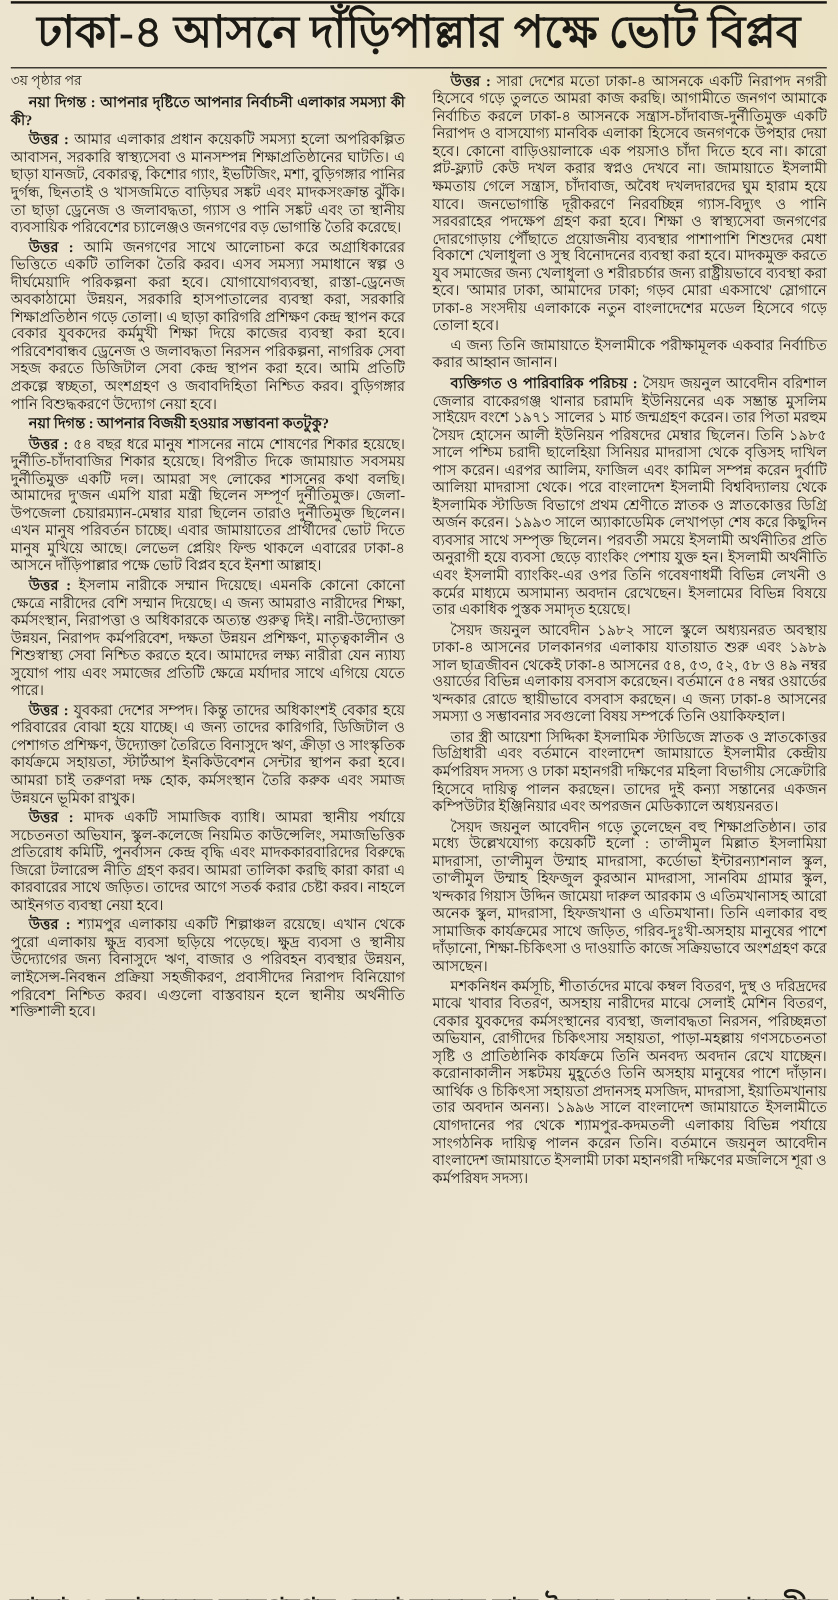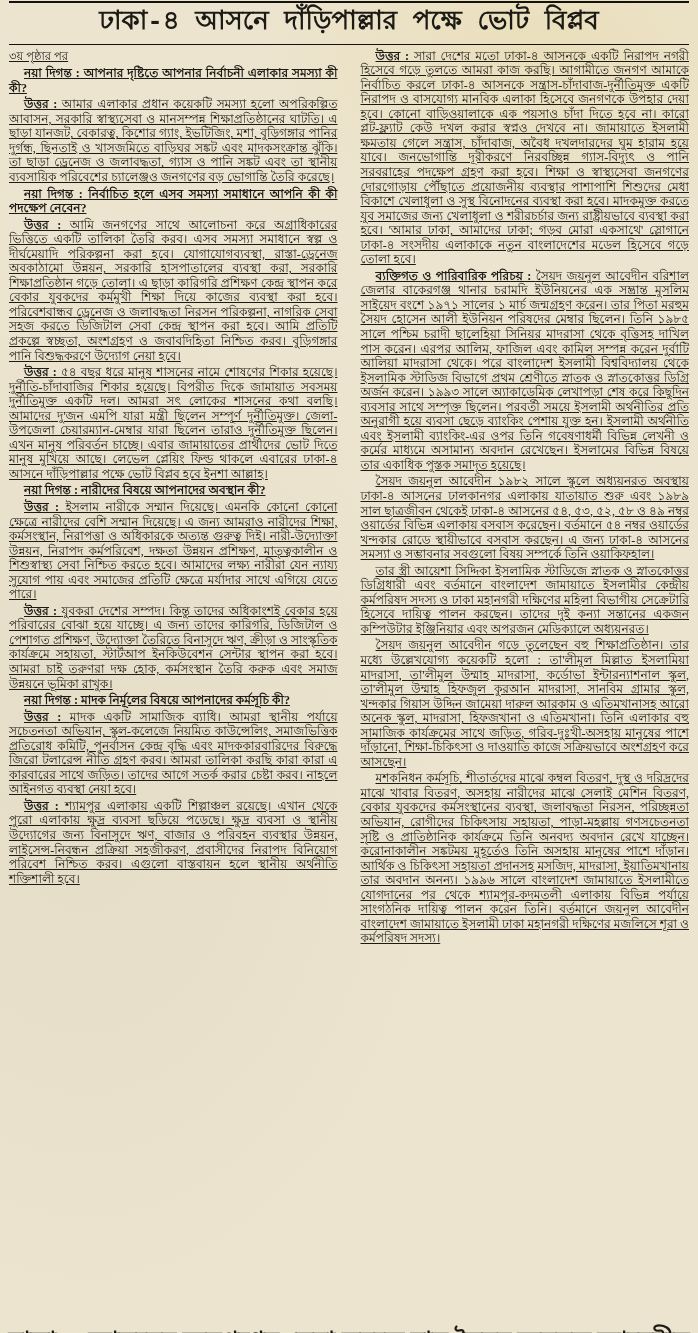--- a/index.html
+++ b/index.html
@@ -20,31 +20,29 @@
   }
   .page{width:698px;height:1333px;padding:0 9px;position:relative;overflow:hidden;}
   .headline-box{
     border-top:2px solid var(--rule);
     border-bottom:1.5px solid var(--rule);
     text-align:center;
     padding:5px 4px 7px;
     margin:1px 0 4px;
   }
   .headline-box h1{
-    font-size:26px;
+    font-size:37px;
     line-height:1.1;
     font-weight:700;
     letter-spacing:0;
-    font-family:Liberation Mono, monospace;
   }
   .columns{
     display:flex;
     gap:23px;
     align-items:flex-start;
-    text-decoration:underline;
   }
   .col{
     flex:1 1 0;
     font-size:12.1px;
     line-height:14.55px;
     text-align:justify;
     text-justify:inter-word;
   }
   .col p{margin:0 0 2px;text-indent:15px;}
   .col p.note{text-indent:0;font-size:11.5px;margin-bottom:3px;}
@@ -73,45 +71,44 @@
 
   <div class="columns">
     <div class="col">
   <p class="note"><span>৩য় পৃষ্ঠার পর</span></p>
 
 
   <p class="question"><span>নয়া দিগন্ত : আপনার দৃষ্টিতে আপনার নির্বাচনী এলাকার সমস্যা কী কী?</span></p>
 
   <p class="answer"><b class="lead">উত্তর : </b><span>আমার এলাকার প্রধান কয়েকটি সমস্যা হলো অপরিকল্পিত আবাসন, সরকারি স্বাস্থ্যসেবা ও মানসম্পন্ন শিক্ষাপ্রতিষ্ঠানের ঘাটতি। এ ছাড়া যানজট, বেকারত্ব, কিশোর গ্যাং, ইভটিজিং, মশা, বুড়িগঙ্গার পানির দুর্গন্ধ, ছিনতাই ও খাসজমিতে বাড়িঘর সঙ্কট এবং মাদকসংক্রান্ত ঝুঁকি। তা ছাড়া ড্রেনেজ ও জলাবদ্ধতা, গ্যাস ও পানি সঙ্কট এবং তা স্থানীয় ব্যবসায়িক পরিবেশের চ্যালেঞ্জও জনগণের বড় ভোগান্তি তৈরি করেছে।</span></p>
 
-  <p class="question"><span>নয়া দিগন্ত : নির্বাচিত হলে এসব সমস্যা সমাধানে আপনি কী কী পদক্ষেপ নেবেন?</span></p>
 
   <p class="answer"><b class="lead">উত্তর : </b><span>আমি জনগণের সাথে আলোচনা করে অগ্রাধিকারের ভিত্তিতে একটি তালিকা তৈরি করব। এসব সমস্যা সমাধানে স্বল্প ও দীর্ঘমেয়াদি পরিকল্পনা করা হবে। যোগাযোগব্যবস্থা, রাস্তা-ড্রেনেজ অবকাঠামো উন্নয়ন, সরকারি হাসপাতালের ব্যবস্থা করা, সরকারি শিক্ষাপ্রতিষ্ঠান গড়ে তোলা। এ ছাড়া কারিগরি প্রশিক্ষণ কেন্দ্র স্থাপন করে বেকার যুবকদের কর্মমুখী শিক্ষা দিয়ে কাজের ব্যবস্থা করা হবে। পরিবেশবান্ধব ড্রেনেজ ও জলাবদ্ধতা নিরসন পরিকল্পনা, নাগরিক সেবা সহজ করতে ডিজিটাল সেবা কেন্দ্র স্থাপন করা হবে। আমি প্রতিটি প্রকল্পে স্বচ্ছতা, অংশগ্রহণ ও জবাবদিহিতা নিশ্চিত করব। বুড়িগঙ্গার পানি বিশুদ্ধকরণে উদ্যোগ নেয়া হবে।</span></p>
 
+  <p class="question"><span>নয়া দিগন্ত : আপনার বিজয়ী হওয়ার সম্ভাবনা কতটুকু?</span></p>
 
   <p class="answer"><b class="lead">উত্তর : </b><span>৫৪ বছর ধরে মানুষ শাসনের নামে শোষণের শিকার হয়েছে। দুর্নীতি-চাঁদাবাজির শিকার হয়েছে। বিপরীত দিকে জামায়াত সবসময় দুর্নীতিমুক্ত একটি দল। আমরা সৎ লোকের শাসনের কথা বলছি। আমাদের দু'জন এমপি যারা মন্ত্রী ছিলেন সম্পূর্ণ দুর্নীতিমুক্ত। জেলা-উপজেলা চেয়ারম্যান-মেম্বার যারা ছিলেন তারাও দুর্নীতিমুক্ত ছিলেন। এখন মানুষ পরিবর্তন চাচ্ছে। এবার জামায়াতের প্রার্থীদের ভোট দিতে মানুষ মুখিয়ে আছে। লেভেল প্লেয়িং ফিল্ড থাকলে এবারের ঢাকা-৪ আসনে দাঁড়িপাল্লার পক্ষে ভোট বিপ্লব হবে ইনশা আল্লাহ।</span></p>
 
-  <p class="question"><span>নয়া দিগন্ত : নারীদের বিষয়ে আপনাদের অবস্থান কী?</span></p>
 
   <p class="answer"><b class="lead">উত্তর : </b><span>ইসলাম নারীকে সম্মান দিয়েছে। এমনকি কোনো কোনো ক্ষেত্রে নারীদের বেশি সম্মান দিয়েছে। এ জন্য আমরাও নারীদের শিক্ষা, কর্মসংস্থান, নিরাপত্তা ও অধিকারকে অত্যন্ত গুরুত্ব দিই। নারী-উদ্যোক্তা উন্নয়ন, নিরাপদ কর্মপরিবেশ, দক্ষতা উন্নয়ন প্রশিক্ষণ, মাতৃত্বকালীন ও শিশুস্বাস্থ্য সেবা নিশ্চিত করতে হবে। আমাদের লক্ষ্য নারীরা যেন ন্যায্য সুযোগ পায় এবং সমাজের প্রতিটি ক্ষেত্রে মর্যাদার সাথে এগিয়ে যেতে পারে।</span></p>
 
 
   <p class="answer"><b class="lead">উত্তর : </b><span>যুবকরা দেশের সম্পদ। কিন্তু তাদের অধিকাংশই বেকার হয়ে পরিবারের বোঝা হয়ে যাচ্ছে। এ জন্য তাদের কারিগরি, ডিজিটাল ও পেশাগত প্রশিক্ষণ, উদ্যোক্তা তৈরিতে বিনাসুদে ঋণ, ক্রীড়া ও সাংস্কৃতিক কার্যক্রমে সহায়তা, স্টার্টআপ ইনকিউবেশন সেন্টার স্থাপন করা হবে। আমরা চাই তরুণরা দক্ষ হোক, কর্মসংস্থান তৈরি করুক এবং সমাজ উন্নয়নে ভূমিকা রাখুক।</span></p>
 
-  <p class="question"><span>নয়া দিগন্ত : মাদক নির্মূলের বিষয়ে আপনাদের কর্মসূচি কী?</span></p>
 
   <p class="answer"><b class="lead">উত্তর : </b><span>মাদক একটি সামাজিক ব্যাধি। আমরা স্থানীয় পর্যায়ে সচেতনতা অভিযান, স্কুল-কলেজে নিয়মিত কাউন্সেলিং, সমাজভিত্তিক প্রতিরোধ কমিটি, পুনর্বাসন কেন্দ্র বৃদ্ধি এবং মাদককারবারিদের বিরুদ্ধে জিরো টলারেন্স নীতি গ্রহণ করব। আমরা তালিকা করছি কারা কারা এ কারবারের সাথে জড়িত। তাদের আগে সতর্ক করার চেষ্টা করব। নাহলে আইনগত ব্যবস্থা নেয়া হবে।</span></p>
 
 
   <p class="answer"><b class="lead">উত্তর : </b><span>শ্যামপুর এলাকায় একটি শিল্পাঞ্চল রয়েছে। এখান থেকে পুরো এলাকায় ক্ষুদ্র ব্যবসা ছড়িয়ে পড়েছে। ক্ষুদ্র ব্যবসা ও স্থানীয় উদ্যোগের জন্য বিনাসুদে ঋণ, বাজার ও পরিবহন ব্যবস্থার উন্নয়ন, লাইসেন্স-নিবন্ধন প্রক্রিয়া সহজীকরণ, প্রবাসীদের নিরাপদ বিনিয়োগ পরিবেশ নিশ্চিত করব। এগুলো বাস্তবায়ন হলে স্থানীয় অর্থনীতি শক্তিশালী হবে।</span></p>
 
 </div>
     <div class="col">
   <p class="answer"><b class="lead">উত্তর : </b><span>সারা দেশের মতো ঢাকা-৪ আসনকে একটি নিরাপদ নগরী হিসেবে গড়ে তুলতে আমরা কাজ করছি। আগামীতে জনগণ আমাকে নির্বাচিত করলে ঢাকা-৪ আসনকে সন্ত্রাস-চাঁদাবাজ-দুর্নীতিমুক্ত একটি নিরাপদ ও বাসযোগ্য মানবিক এলাকা হিসেবে জনগণকে উপহার দেয়া হবে। কোনো বাড়িওয়ালাকে এক পয়সাও চাঁদা দিতে হবে না। কারো প্লট-ফ্ল্যাট কেউ দখল করার স্বপ্নও দেখবে না। জামায়াতে ইসলামী ক্ষমতায় গেলে সন্ত্রাস, চাঁদাবাজ, অবৈধ দখলদারদের ঘুম হারাম হয়ে যাবে। জনভোগান্তি দূরীকরণে নিরবচ্ছিন্ন গ্যাস-বিদ্যুৎ ও পানি সরবরাহের পদক্ষেপ গ্রহণ করা হবে। শিক্ষা ও স্বাস্থ্যসেবা জনগণের দোরগোড়ায় পৌঁছাতে প্রয়োজনীয় ব্যবস্থার পাশাপাশি শিশুদের মেধা বিকাশে খেলাধুলা ও সুস্থ বিনোদনের ব্যবস্থা করা হবে। মাদকমুক্ত করতে যুব সমাজের জন্য খেলাধুলা ও শরীরচর্চার জন্য রাষ্ট্রীয়ভাবে ব্যবস্থা করা হবে। 'আমার ঢাকা, আমাদের ঢাকা; গড়ব মোরা একসাথে' স্লোগানে ঢাকা-৪ সংসদীয় এলাকাকে নতুন বাংলাদেশের মডেল হিসেবে গড়ে তোলা হবে।</span></p>
 
+  <p class="plain"><span>এ জন্য তিনি জামায়াতে ইসলামীকে পরীক্ষামূলক একবার নির্বাচিত করার আহ্বান জানান।</span></p>
 
   <p class="answer"><b class="lead">ব্যক্তিগত ও পারিবারিক পরিচয় : </b><span>সৈয়দ জয়নুল আবেদীন বরিশাল জেলার বাকেরগঞ্জ থানার চরামদি ইউনিয়নের এক সম্ভ্রান্ত মুসলিম সাইয়েদ বংশে ১৯৭১ সালের ১ মার্চ জন্মগ্রহণ করেন। তার পিতা মরহুম সৈয়দ হোসেন আলী ইউনিয়ন পরিষদের মেম্বার ছিলেন। তিনি ১৯৮৫ সালে পশ্চিম চরাদী ছালেহিয়া সিনিয়র মাদরাসা থেকে বৃত্তিসহ দাখিল পাস করেন। এরপর আলিম, ফাজিল এবং কামিল সম্পন্ন করেন দুর্বাটি আলিয়া মাদরাসা থেকে। পরে বাংলাদেশ ইসলামী বিশ্ববিদ্যালয় থেকে ইসলামিক স্টাডিজ বিভাগে প্রথম শ্রেণীতে স্নাতক ও স্নাতকোত্তর ডিগ্রি অর্জন করেন। ১৯৯৩ সালে অ্যাকাডেমিক লেখাপড়া শেষ করে কিছুদিন ব্যবসার সাথে সম্পৃক্ত ছিলেন। পরবর্তী সময়ে ইসলামী অর্থনীতির প্রতি অনুরাগী হয়ে ব্যবসা ছেড়ে ব্যাংকিং পেশায় যুক্ত হন। ইসলামী অর্থনীতি এবং ইসলামী ব্যাংকিং-এর ওপর তিনি গবেষণাধর্মী বিভিন্ন লেখনী ও কর্মের মাধ্যমে অসামান্য অবদান রেখেছেন। ইসলামের বিভিন্ন বিষয়ে তার একাধিক পুস্তক সমাদৃত হয়েছে।</span></p>
 
   <p class="plain"><span>সৈয়দ জয়নুল আবেদীন ১৯৮২ সালে স্কুলে অধ্যয়নরত অবস্থায় ঢাকা-৪ আসনের ঢালকানগর এলাকায় যাতায়াত শুরু এবং ১৯৮৯ সাল ছাত্রজীবন থেকেই ঢাকা-৪ আসনের ৫৪, ৫৩, ৫২, ৫৮ ও ৪৯ নম্বর ওয়ার্ডের বিভিন্ন এলাকায় বসবাস করেছেন। বর্তমানে ৫৪ নম্বর ওয়ার্ডের খন্দকার রোডে স্থায়ীভাবে বসবাস করছেন। এ জন্য ঢাকা-৪ আসনের সমস্যা ও সম্ভাবনার সবগুলো বিষয় সম্পর্কে তিনি ওয়াকিফহাল।</span></p>
 
   <p class="plain"><span>তার স্ত্রী আয়েশা সিদ্দিকা ইসলামিক স্টাডিজে স্নাতক ও স্নাতকোত্তর ডিগ্রিধারী এবং বর্তমানে বাংলাদেশ জামায়াতে ইসলামীর কেন্দ্রীয় কর্মপরিষদ সদস্য ও ঢাকা মহানগরী দক্ষিণের মহিলা বিভাগীয় সেক্রেটারি হিসেবে দায়িত্ব পালন করছেন। তাদের দুই কন্যা সন্তানের একজন কম্পিউটার ইঞ্জিনিয়ার এবং অপরজন মেডিক্যালে অধ্যয়নরত।</span></p>
 
   <p class="plain"><span>সৈয়দ জয়নুল আবেদীন গড়ে তুলেছেন বহু শিক্ষাপ্রতিষ্ঠান। তার মধ্যে উল্লেখযোগ্য কয়েকটি হলো : তা'লীমুল মিল্লাত ইসলামিয়া মাদরাসা, তা'লীমুল উম্মাহ মাদরাসা, কর্ডোভা ইন্টারন্যাশনাল স্কুল, তা'লীমুল উম্মাহ হিফজুল কুরআন মাদরাসা, সানবিম গ্রামার স্কুল, খন্দকার গিয়াস উদ্দিন জামেয়া দারুল আরকাম ও এতিমখানাসহ আরো অনেক স্কুল, মাদরাসা, হিফজখানা ও এতিমখানা। তিনি এলাকার বহু সামাজিক কার্যক্রমের সাথে জড়িত, গরিব-দুঃখী-অসহায় মানুষের পাশে দাঁড়ানো, শিক্ষা-চিকিৎসা ও দাওয়াতি কাজে সক্রিয়ভাবে অংশগ্রহণ করে আসছেন।</span></p>
 
   <p class="plain"><span>মশকনিধন কর্মসূচি, শীতার্তদের মাঝে কম্বল বিতরণ, দুস্থ ও দরিদ্রদের মাঝে খাবার বিতরণ, অসহায় নারীদের মাঝে সেলাই মেশিন বিতরণ, বেকার যুবকদের কর্মসংস্থানের ব্যবস্থা, জলাবদ্ধতা নিরসন, পরিচ্ছন্নতা অভিযান, রোগীদের চিকিৎসায় সহায়তা, পাড়া-মহল্লায় গণসচেতনতা সৃষ্টি ও প্রাতিষ্ঠানিক কার্যক্রমে তিনি অনবদ্য অবদান রেখে যাচ্ছেন। করোনাকালীন সঙ্কটময় মুহূর্তেও তিনি অসহায় মানুষের পাশে দাঁড়ান। আর্থিক ও চিকিৎসা সহায়তা প্রদানসহ মসজিদ, মাদরাসা, ইয়াতিমখানায় তার অবদান অনন্য। ১৯৯৬ সালে বাংলাদেশ জামায়াতে ইসলামীতে যোগদানের পর থেকে শ্যামপুর-কদমতলী এলাকায় বিভিন্ন পর্যায়ে সাংগঠনিক দায়িত্ব পালন করেন তিনি। বর্তমানে জয়নুল আবেদীন বাংলাদেশ জামায়াতে ইসলামী ঢাকা মহানগরী দক্ষিণের মজলিসে শূরা ও কর্মপরিষদ সদস্য।</span></p>

